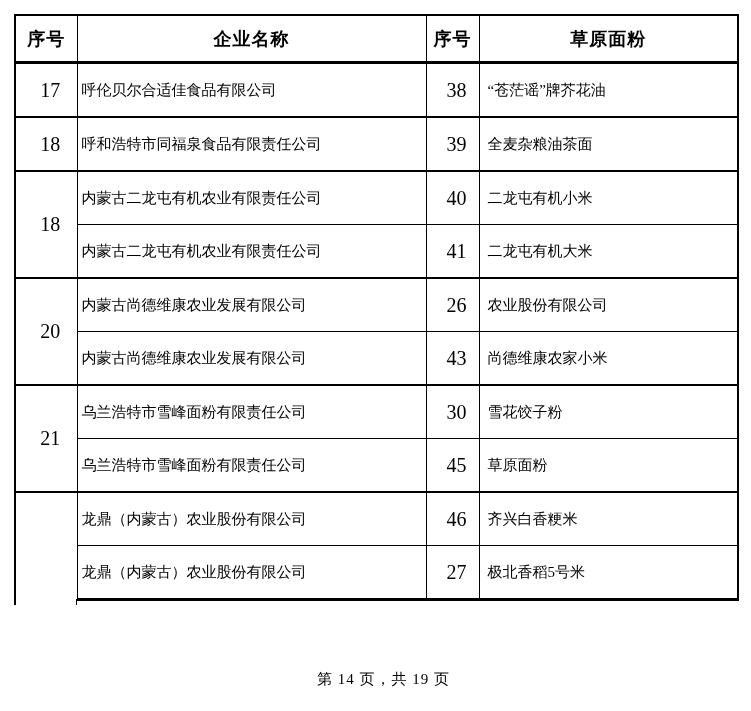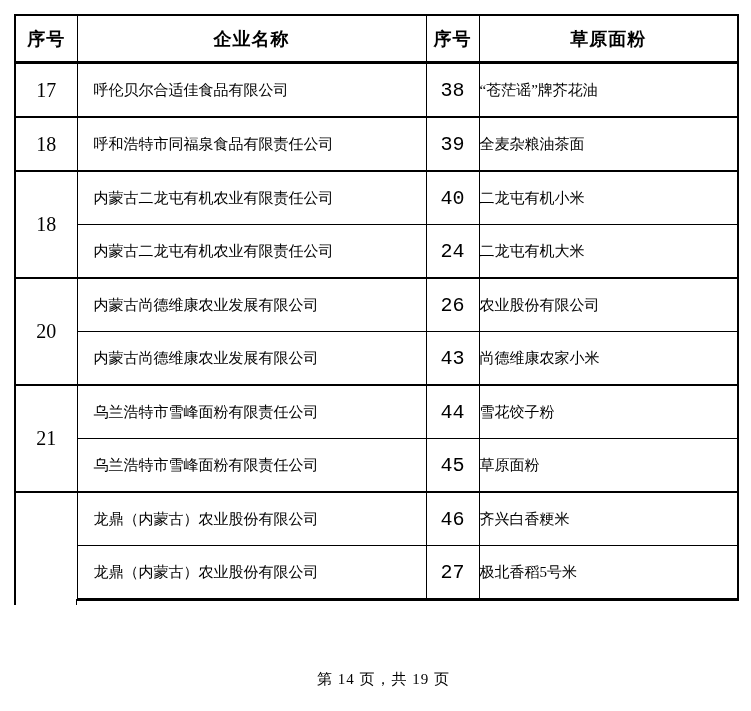--- a/index.html
+++ b/index.html
@@ -40,43 +40,43 @@
     font-size: 18px;
     font-weight: bold;
     text-align: center;
     vertical-align: middle;
     letter-spacing: 1px;
   }
   tbody td {
     height: 52px;
     vertical-align: middle;
     font-size: 15px;
+    padding-left: 8px;
   }
   
   .edge-left   { border-left: 2px solid #000000; }
   .edge-right  { border-right: 2px solid #000000; }
   
   tr.group-start > td { border-top: 2px solid #000000; }
   tbody tr.last-row > td { border-bottom: 3px solid #000000; }
   
   td.serial-cell {
     text-align: center;
     font-size: 20px;
   }
   td.serial-cell.open-bottom {
     border-bottom: 0 none;
   }
   td.product-no-cell {
     text-align: center;
     font-size: 20px;
-    font-family: Liberation Mono, monospace;
   }
   td.company-cell {
     text-align: left;
-    padding-left: 16px;
+    padding-left: 4px;
   }
   td.product-name-cell {
   }
   
   .tail {
     position: absolute;
     top: 100%;
     width: 2px;
     height: 6px;
     background: #000000;
@@ -128,38 +128,38 @@
             <td class="product-name-cell edge-right">全麦杂粮油茶面</td>
           </tr>
           <tr class="group-start">
             <td class="serial-cell edge-left" rowspan="2">18</td>
             <td class="company-cell">内蒙古二龙屯有机农业有限责任公司</td>
             <td class="product-no-cell">40</td>
             <td class="product-name-cell edge-right">二龙屯有机小米</td>
           </tr>
           <tr>
             <td class="company-cell">内蒙古二龙屯有机农业有限责任公司</td>
-            <td class="product-no-cell">24</td>
+            <td class="product-no-cell">41</td>
             <td class="product-name-cell edge-right">二龙屯有机大米</td>
           </tr>
           <tr class="group-start">
             <td class="serial-cell edge-left" rowspan="2">20</td>
             <td class="company-cell">内蒙古尚德维康农业发展有限公司</td>
             <td class="product-no-cell">26</td>
             <td class="product-name-cell edge-right">农业股份有限公司</td>
           </tr>
           <tr>
             <td class="company-cell">内蒙古尚德维康农业发展有限公司</td>
             <td class="product-no-cell">43</td>
             <td class="product-name-cell edge-right">尚德维康农家小米</td>
           </tr>
           <tr class="group-start">
             <td class="serial-cell edge-left" rowspan="2">21</td>
             <td class="company-cell">乌兰浩特市雪峰面粉有限责任公司</td>
-            <td class="product-no-cell">44</td>
+            <td class="product-no-cell">30</td>
             <td class="product-name-cell edge-right">雪花饺子粉</td>
           </tr>
           <tr>
             <td class="company-cell">乌兰浩特市雪峰面粉有限责任公司</td>
             <td class="product-no-cell">45</td>
             <td class="product-name-cell edge-right">草原面粉</td>
           </tr>
           <tr class="group-start">
             <td class="serial-cell edge-left open-bottom" rowspan="2"></td>
             <td class="company-cell">龙鼎（内蒙古）农业股份有限公司</td>

